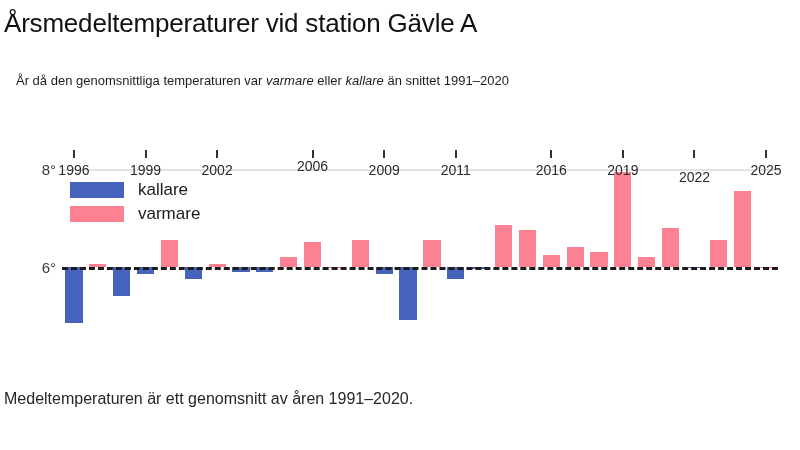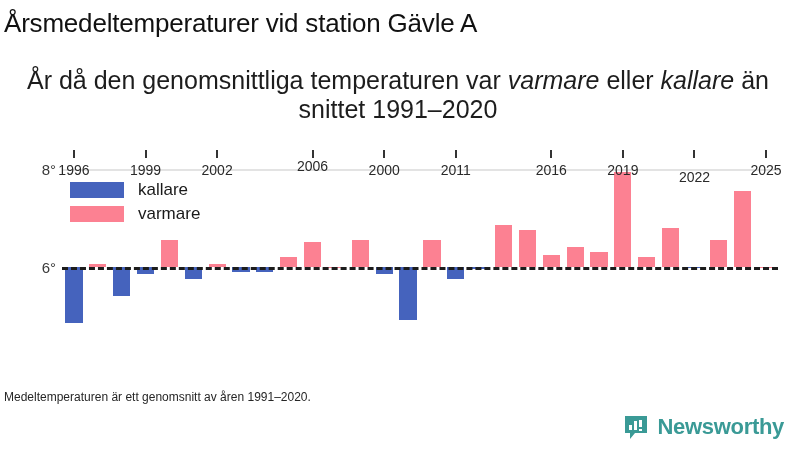--- a/index.html
+++ b/index.html
@@ -13,22 +13,22 @@
   }
 
   .page{position:absolute;inset:0;}
 
   .title{
     position:absolute;left:4px;top:8px;
     font-size:26px;font-weight:normal;letter-spacing:-0.2px;
     color:#111111;white-space:nowrap;
   }
   .subtitle{
-    position:absolute;left:8px;top:66px;width:780px;
-    font-size:25px;line-height:29px;color:#1d1d1d;font-weight:400;text-align:center;
+    position:absolute;left:16px;top:66px;width:780px;
+    font-size:13px;line-height:29px;color:#1d1d1d;font-weight:400;
   }
   .subtitle em{font-style:italic;}
 
   
   .chart{
     position:absolute;left:0;top:150px;width:800px;height:230px;
   }
   .plot{
     position:absolute;left:62px;top:0px;width:716px;height:175px;
   }
@@ -57,21 +57,21 @@
 
   .legend{
     position:absolute;left:70px;top:180px;
   }
   .legend-row{display:flex;align-items:center;margin-bottom:4px;height:20px;}
   .swatch{width:54px;height:16px;margin-right:14px;}
   .legend-label{font-size:17px;color:#1a1a1a;}
 
   .footnote{
     position:absolute;left:4px;top:390px;
-    font-size:12px;color:#262626;text-align:center;
+    font-size:16px;color:#262626;text-align:center;
   }
 
   .brand{
     position:absolute;right:16px;top:414px;
     display:flex;align-items:center;gap:8px;
   }
   .brand-mark{width:26px;height:26px;position:relative;}
   .brand-name{
     font-size:22px;font-weight:bold;color:#3a9a96;letter-spacing:-0.3px;
   }
@@ -131,21 +131,21 @@
     <div class="xaxis" id="xaxis">
         <div class="xtickmark" style="left: 10.9333px; top: 0px;"></div>
         <div class="xticklabel" style="left: 11.9333px; top: 12px;">1996</div>
         <div class="xtickmark" style="left: 82.5333px; top: 0px;"></div>
         <div class="xticklabel" style="left: 83.5333px; top: 12px;">1999</div>
         <div class="xtickmark" style="left: 154.133px; top: 0px;"></div>
         <div class="xticklabel" style="left: 155.133px; top: 12px;">2002</div>
         <div class="xtickmark" style="left: 249.6px; top: 0px;"></div>
         <div class="xticklabel" style="left: 250.6px; top: 8px;">2006</div>
         <div class="xtickmark" style="left: 321.2px; top: 0px;"></div>
-        <div class="xticklabel" style="left: 322.2px; top: 12px;">2000</div>
+        <div class="xticklabel" style="left: 322.2px; top: 12px;">2009</div>
         <div class="xtickmark" style="left: 392.8px; top: 0px;"></div>
         <div class="xticklabel" style="left: 393.8px; top: 12px;">2011</div>
         <div class="xtickmark" style="left: 488.267px; top: 0px;"></div>
         <div class="xticklabel" style="left: 489.267px; top: 12px;">2016</div>
         <div class="xtickmark" style="left: 559.867px; top: 0px;"></div>
         <div class="xticklabel" style="left: 560.867px; top: 12px;">2019</div>
         <div class="xtickmark" style="left: 631.467px; top: 0px;"></div>
         <div class="xticklabel" style="left: 632.467px; top: 12px; margin-top: 7px;">2022</div>
         <div class="xtickmark" style="left: 703.067px; top: 0px;"></div>
         <div class="xticklabel" style="left: 704.067px; top: 12px;">2025</div>
@@ -158,26 +158,14 @@
       <span class="legend-label">kallare</span>
     </div>
     <div class="legend-row">
       <span class="swatch" id="sw1" style="background: rgb(252, 129, 146);"></span>
       <span class="legend-label">varmare</span>
     </div>
   </div>
 
   <div class="footnote">Medeltemperaturen är ett genomsnitt av åren 1991–2020.</div>
 
-  <div class="brand">
-    <span class="brand-mark">
-      <svg width="26" height="26" viewBox="0 0 26 26" aria-hidden="true">
-        <path d="M2 2 H24 V19 H12 L7 25 V19 H2 Z" fill="#3a9a96"></path>
-        <rect x="6" y="11" width="3" height="5" fill="#ffffff"></rect>
-        <rect x="11" y="7" width="3" height="9" fill="#ffffff"></rect>
-        <rect x="16" y="6" width="3" height="7" fill="#ffffff"></rect>
-        <rect x="16" y="15" width="3" height="2" fill="#ffffff"></rect>
-      </svg>
-    </span>
-    <span class="brand-name">Newsworthy</span>
-  </div>
 
 </div>
 
 </body></html>

